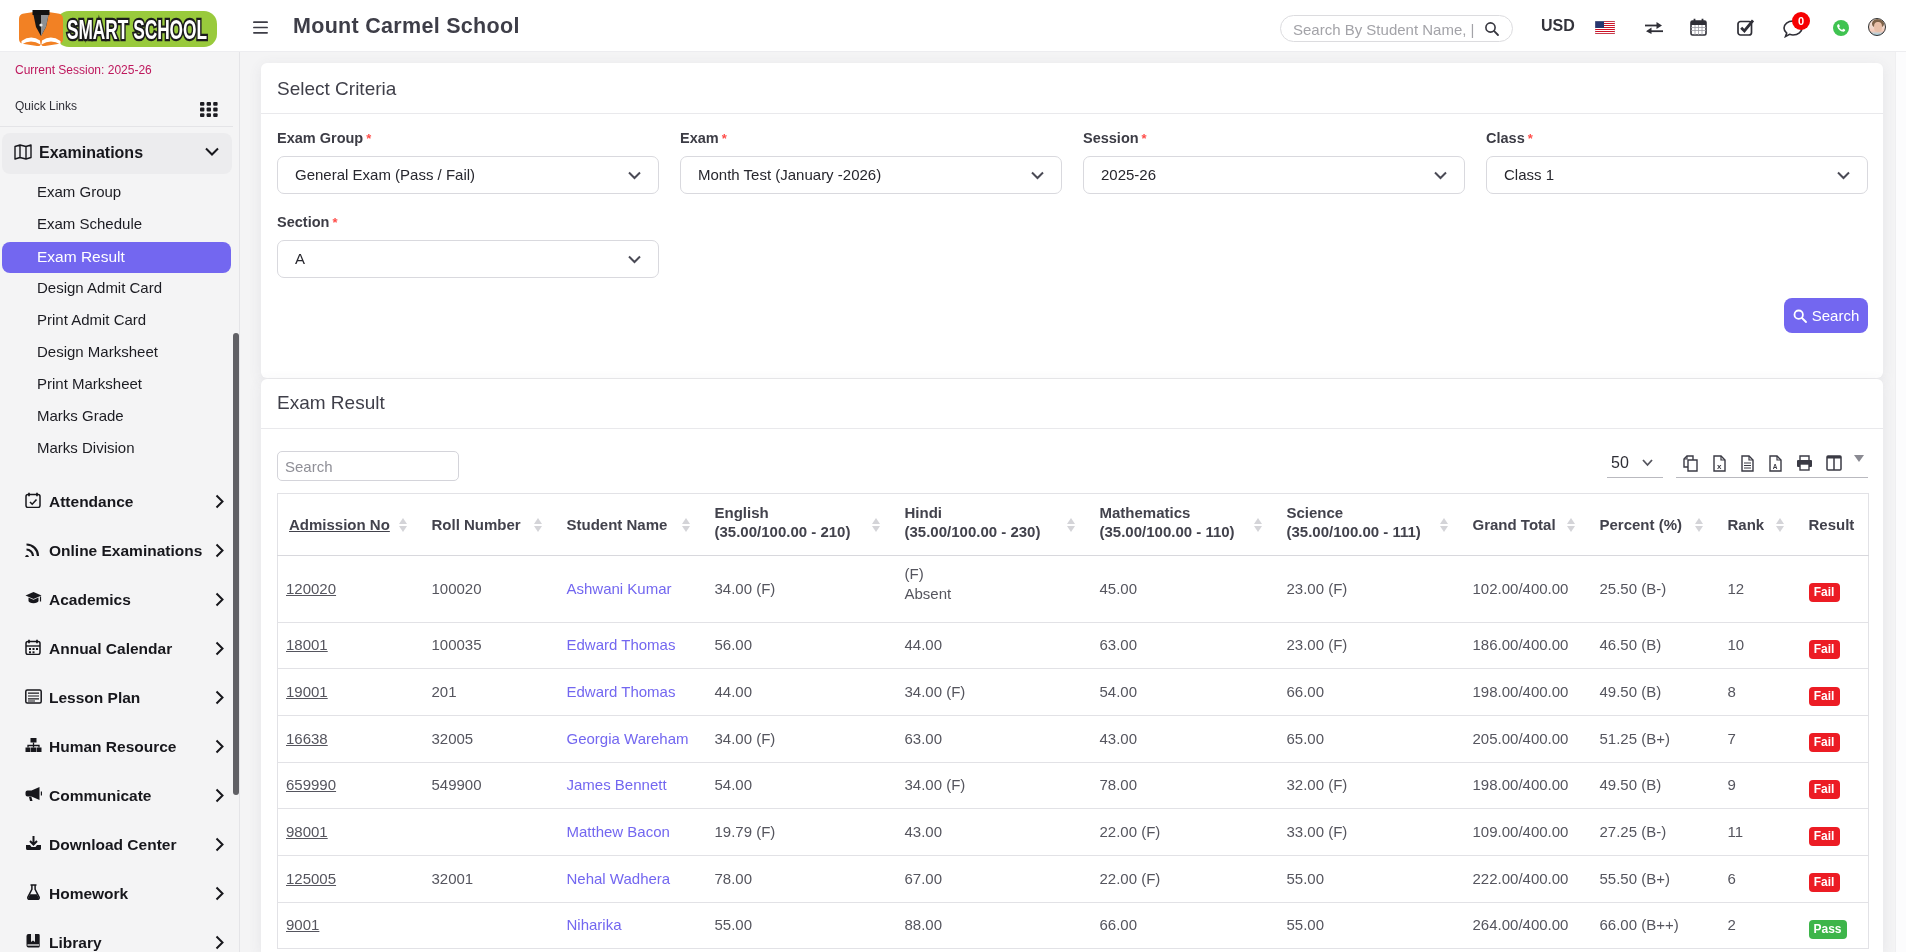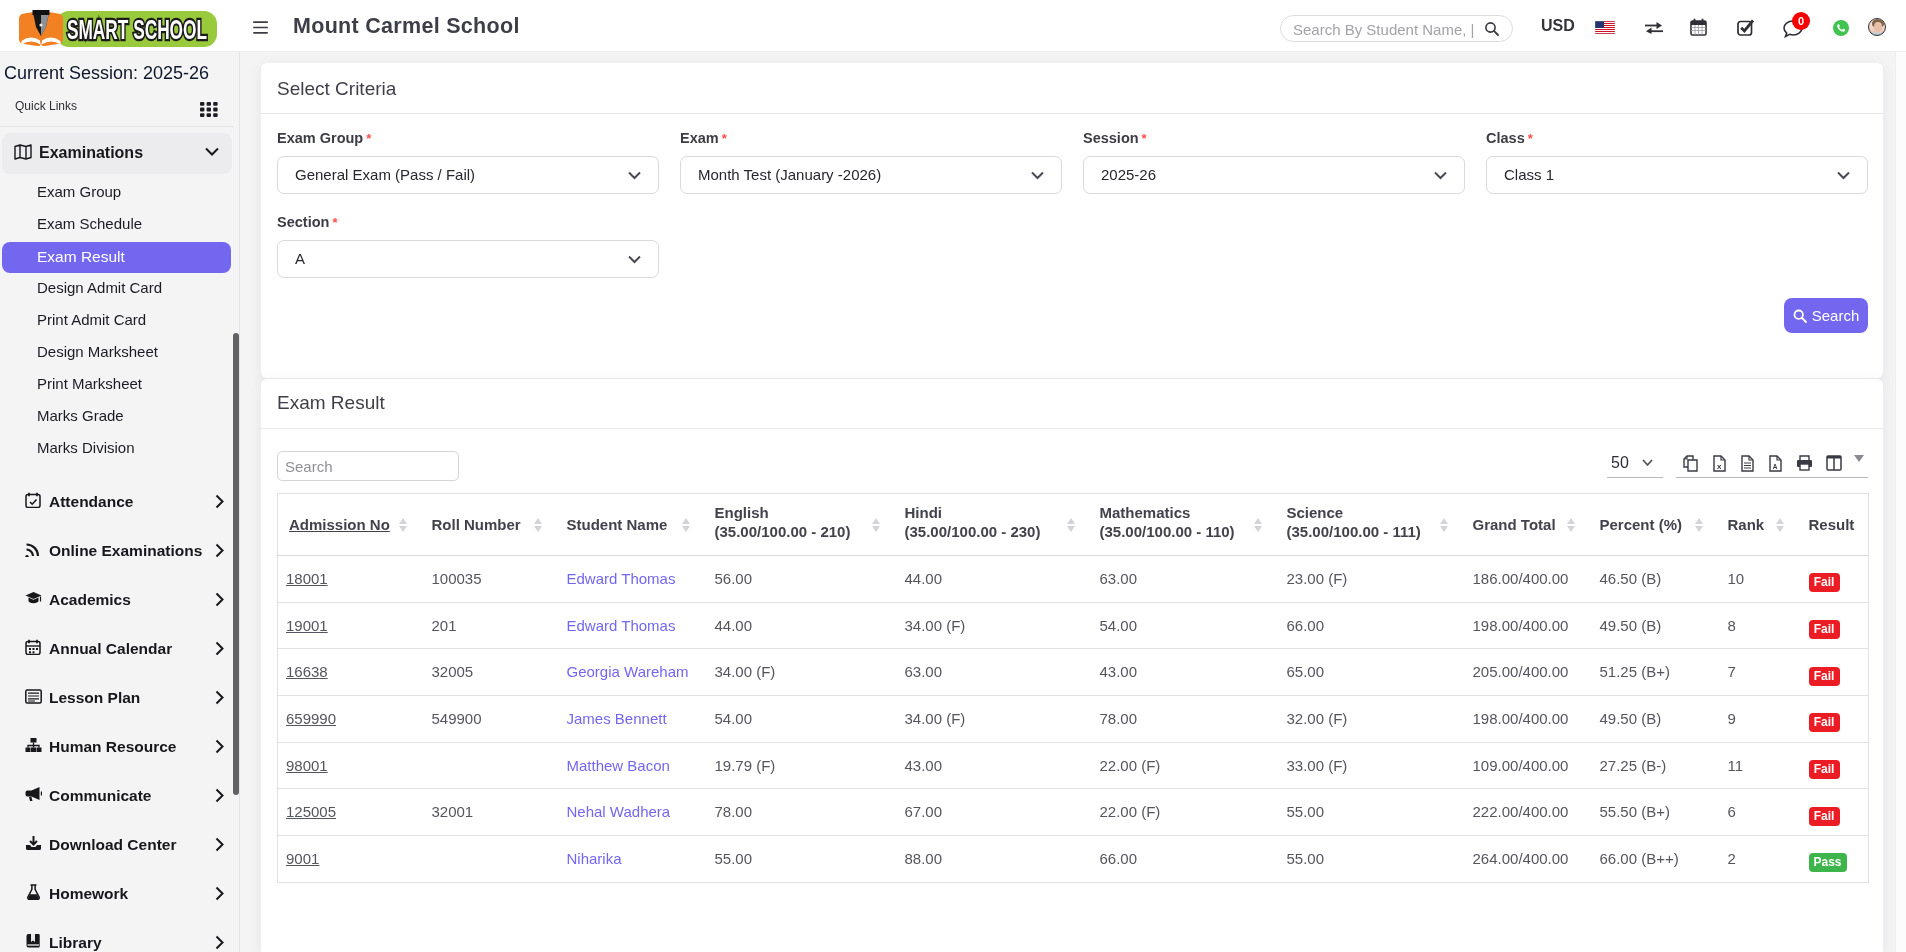--- a/index.html
+++ b/index.html
@@ -10,21 +10,21 @@
 #nav-title { position:absolute; left:293px; top:14px; font-size:21.5px; font-weight:bold; letter-spacing:0.3px; color:#3e3e48; }
 #nav-search { position:absolute; left:1280px; top:15px; width:233px; height:27px; border:1px solid #dcdcdf; border-radius:14px; background:#fff; }
 #nav-search span { position:absolute; left:12px; top:5px; font-size:15px; color:#a3a3a8; }
 #usd { position:absolute; left:1541px; top:17px; font-size:16px; font-weight:bold; color:#33333b; }
 .navico { position:absolute; top:19px; }
 #badge0 { position:absolute; left:1792px; top:12px; width:18px; height:18px; border-radius:50%; background:#f60002; color:#fff; font-size:11px; font-weight:bold; text-align:center; line-height:18px; }
 #wa { position:absolute; left:1833px; top:20px; width:16px; height:16px; border-radius:50%; background:#40c351; }
 #avatar { position:absolute; left:1868px; top:18px; width:18px; height:18px; border-radius:50%; border:1.5px solid #2e2e2e; background:linear-gradient(180deg,#f2e3da 0%,#efd7cc 55%,#f6c9b8 75%,#9fcfe2 100%); overflow:hidden; } #avatar:before { content:''; position:absolute; left:3px; top:0px; width:12px; height:9px; border-radius:50% 50% 45% 45%; background:#7d6248; } #avatar:after { content:''; position:absolute; left:5px; top:3px; width:8px; height:10px; border-radius:45%; background:#e8bfa8; }
 
 #sidebar { position:absolute; left:0; top:52px; width:240px; height:900px; background:#f4f4f5; border-right:1px solid #e4e4e7; }
-#cur-session { position:absolute; left:4px; top:63px; font-size:18px; color:#0f172a; }
+#cur-session { position:absolute; left:15px; top:63px; font-size:12px; color:#be185d; }
 #quick-links { position:absolute; left:15px; top:99px; font-size:12px; color:#2e2e36; }
 #ql-grid { position:absolute; left:200px; top:102px; }
 #side-divider { position:absolute; left:0px; top:126px; width:233px; height:1px; background:#e4e4e7; }
 #exam-head { position:absolute; left:2px; top:133px; width:230px; height:41px; background:#ececee; border-radius:8px; }
 #exam-head .txt { position:absolute; left:37px; top:11px; font-size:16px; font-weight:bold; color:#17171c; }
 .subitem { position:absolute; left:37px; font-size:15px; color:#1c1c22; }
 #active-item { position:absolute; left:2px; top:242px; width:229px; height:31px; background:#7367f0; border-radius:8px; }
 #active-item span { position:absolute; left:35px; top:6px; font-size:15.5px; color:#fff; }
 .group { position:absolute; left:12px; width:218px; height:30px; }
 .group .gtxt { position:absolute; left:37px; top:6px; font-size:15.5px; font-weight:bold; color:#17171c; }
@@ -402,20 +402,33 @@
       <th><span class="two">Hindi<br>(35.00/100.00 - 230)</span><span class="sort"></span></th>
       <th><span class="two">Mathematics<br>(35.00/100.00 - 110)</span><span class="sort"></span></th>
       <th><span class="two">Science<br>(35.00/100.00 - 111)</span><span class="sort"></span></th>
       <th>Grand Total<span class="sort"></span></th>
       <th>Percent (%)<span class="sort"></span></th>
       <th>Rank<span class="sort"></span></th>
       <th class="res">Result</th>
     </tr>
       </thead>
     <tbody id="tbody">
+        <tr style="height:66.5px">
+          <td class="c1">120020</td>
+          <td>100020</td>
+          <td class="sname">Ashwani Kumar</td>
+          <td>34.00 (F)</td>
+          <td class="vt">(F)<br>Absent</td>
+          <td>45.00</td>
+          <td>23.00 (F)</td>
+          <td class="gt"><span class="d">102.00/400.00</span></td>
+          <td class="pc"><span class="d">25.50 (B-)</span></td>
+          <td>12</td>
+          <td class="res"><span class="badge bfail">Fail</span></td>
+        </tr>
         <tr>
           <td class="c1">18001</td>
           <td>100035</td>
           <td class="sname">Edward Thomas</td>
           <td>56.00</td>
           <td>44.00</td>
           <td>63.00</td>
           <td>23.00 (F)</td>
           <td class="gt"><span class="d">186.00/400.00</span></td>
           <td class="pc"><span class="d">46.50 (B)</span></td>

